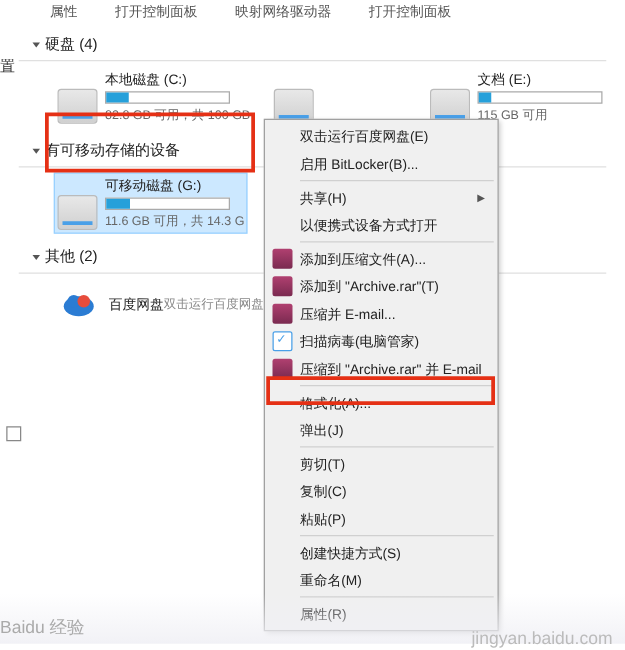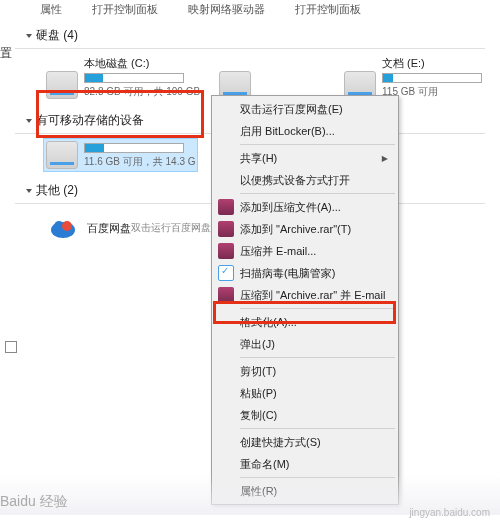--- a/index.html
+++ b/index.html
@@ -34,21 +34,21 @@
 .context-menu { position: absolute; left: 211px; top: 95px; width: 188px; background: #f0f0f0; border: 1px solid #a0a0a0; box-shadow: 2px 2px 4px rgba(0,0,0,.2); padding: 2px; }
 .menu-item { display: flex; align-items: center; height: 22px; padding: 0 8px 0 26px; font-size: 11px; color: #222; position: relative; white-space: nowrap; }
 .menu-item.has-sub::after { content: "▶"; position: absolute; right: 8px; font-size: 8px; color: #555; }
 .menu-sep { border-top: 1px solid #d0d0d0; margin: 2px 1px 2px 26px; }
 .menu-icon { position: absolute; left: 4px; width: 16px; height: 16px; }
 .mi-rar { background: linear-gradient(#b04070,#7a2a50); border-radius: 2px; }
 .mi-shield { background: #fff; border: 1px solid #4aa0e8; border-radius: 2px; }
 .mi-shield::after { content: "✓"; color: #4aa0e8; font-size: 10px; position: absolute; left: 2px; top: -1px; }
 .settings { position: absolute; left: 0; top: 45px; font-size: 12px; color: #333; }
 .watermark { position: absolute; bottom: 5px; left: 0; right: 0; height: 40px; background: linear-gradient(transparent, rgba(240,240,245,.9)); display: flex; align-items: flex-end; gap: 6px; color: #aaa; font-size: 14px; padding-bottom: 4px; }
-.watermark-sub { position: absolute; bottom: 2px; right: 10px; font-size: 10px; color: #bbb; }
+.watermark-sub { position: absolute; bottom: 2px; right: 10px; font-size: 14px; color: #bbb; }
 </style>
 </head>
 <body>
 
 <div class="tabs">
   <span class="tab">属性</span>
   <span class="tab">打开控制面板</span>
   <span class="tab">映射网络驱动器</span>
   <span class="tab">打开控制面板</span>
 </div>
@@ -83,20 +83,21 @@
       </div>
     </div>
   </div>
 
   <div class="section-header" style="margin-top:6px">有可移动存储的设备</div>
   <hr class="hr">
   <div class="drives-row">
     <div class="drive selected">
       <div class="drive-icon"></div>
       <div class="drive-info">
+        <span class="drive-name">可移动磁盘 (G:)</span>
         <div class="drive-bar">
             <div class="drive-fill" style="width:19%"></div>
           </div>
         <span class="drive-status">11.6 GB 可用，共 14.3 G</span>
       </div>
     </div>
   </div>
 
   <div class="section-header" style="margin-top:6px">其他 (2)</div>
   <hr class="hr">
@@ -142,22 +143,22 @@
     </div>
   <div class="menu-item">
       <span class="menu-icon mi-rar"></span>
       <span>压缩到 "Archive.rar" 并 E-mail</span>
     </div>
   <div class="menu-sep"></div>
   <div class="menu-item">格式化(A)...</div>
   <div class="menu-item">弹出(J)</div>
   <div class="menu-sep"></div>
   <div class="menu-item">剪切(T)</div>
+  <div class="menu-item">复制(C)</div>
   <div class="menu-item">粘贴(P)</div>
-  <div class="menu-item">复制(C)</div>
   <div class="menu-sep"></div>
   <div class="menu-item">创建快捷方式(S)</div>
   <div class="menu-item">重命名(M)</div>
   <div class="menu-sep"></div>
   <div class="menu-item">属性(R)</div>
 </div>
 
 <div class="highlight-box hl1"></div>
 <div class="highlight-box hl2"></div>
 

